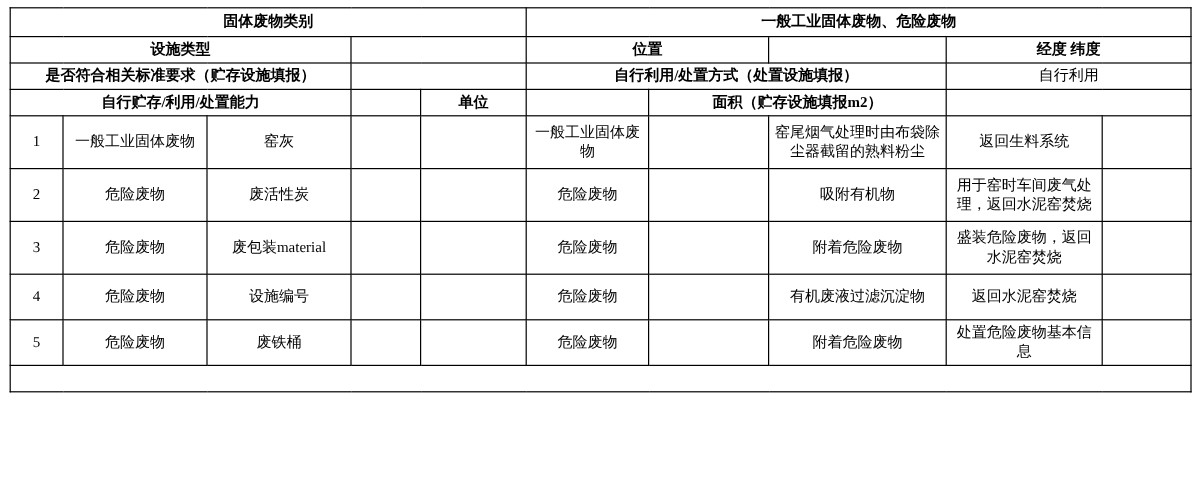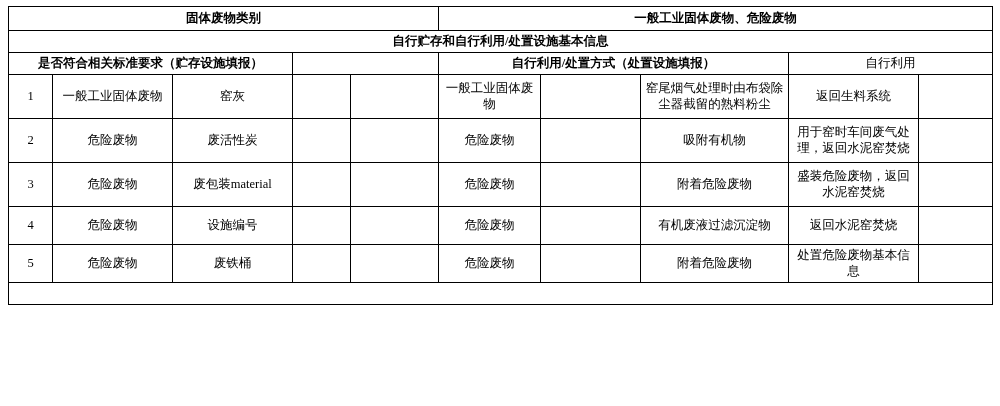--- a/index.html
+++ b/index.html
@@ -61,33 +61,45 @@
       <col style="width:130px">
       <col style="width:74px">
     </colgroup>
     <tbody>
 
       <tr class="h-title">
         <td colspan="5" class="b">固体废物类别</td>
         <td colspan="5" class="b">一般工业固体废物、危险废物</td>
       </tr>
 
-      <tr class="r-head">
-        <td colspan="10" class="b">自行贮存和自行利用/处置设施基本信息</td>
-      </tr>
 
 
+      <tr class="r-head">
+        <td colspan="3" class="b">设施类型</td>
+        <td colspan="2" class="blank"></td>
+        <td colspan="2" class="b">位置</td>
+        <td colspan="1" class="blank"></td>
+        <td colspan="2" class="b">经度 纬度</td>
+      </tr>
 
       <tr class="r-head">
         <td colspan="3" class="b">是否符合相关标准要求（贮存设施填报）</td>
         <td colspan="2" class="blank"></td>
         <td colspan="3" class="b">自行利用/处置方式（处置设施填报）</td>
         <td colspan="2">自行利用</td>
       </tr>
 
+      <tr class="r-head">
+        <td colspan="3" class="b">自行贮存/利用/处置能力</td>
+        <td colspan="1" class="blank"></td>
+        <td colspan="1" class="b">单位</td>
+        <td colspan="1" class="blank"></td>
+        <td colspan="2" class="b">面积（贮存设施填报m2）</td>
+        <td colspan="2" class="blank"></td>
+      </tr>
 
 
 
       <tr class="r-tall">
         <td>1</td>
         <td>一般工业固体废物</td>
         <td>窑灰</td>
         <td></td>
         <td></td>
         <td>一般工业固体废物</td>

